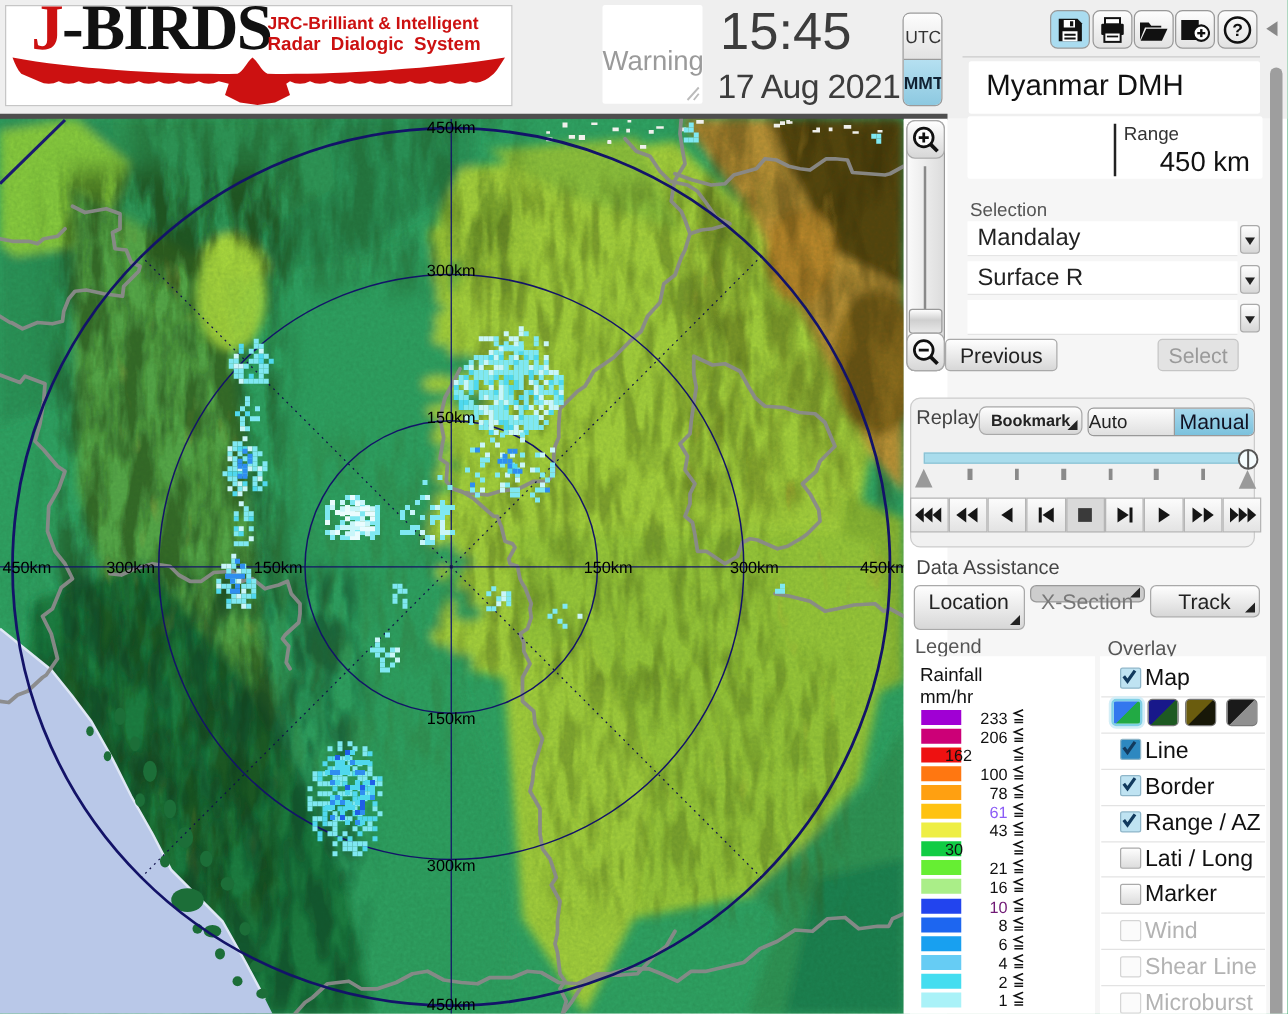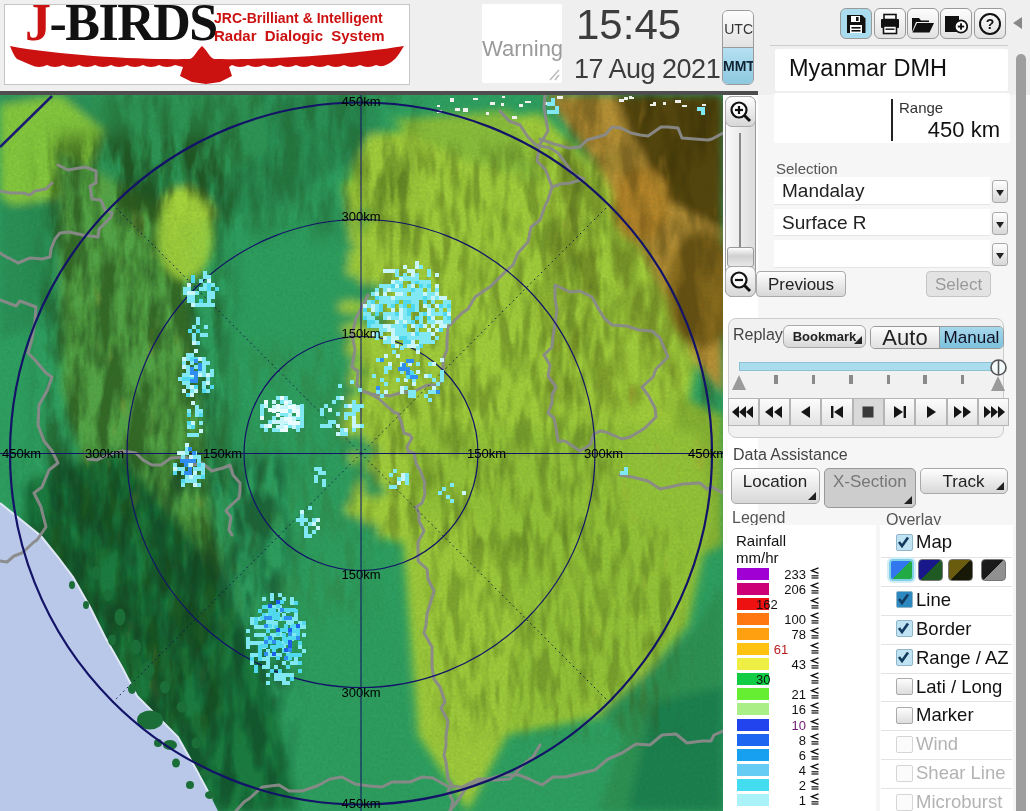--- a/index.html
+++ b/index.html
@@ -1230,21 +1230,21 @@
 <div class="abs" style="left:774px;top:240px;width:216px;height:27.5px;background:#fff;border-bottom:1px solid #e5e5e5"></div>
 <div class="btn" style="left:992px;top:243px;width:16px;height:23px;border-radius:3px">
     <span style="display:block;margin-top:9px;width:0;height:0;border-left:4px solid transparent;border-right:4px solid transparent;border-top:6px solid #222;margin-left:3px"></span>
   </div>
 <div class="btn" style="left:756px;top:270.5px;width:90px;height:26px;border-radius:4px;font-size:17px;line-height:25px">Previous</div>
 <div class="abs" style="left:926px;top:270.5px;width:65px;height:26px;border-radius:4px;background:#e3e3e3;border:1px solid #c5c5c5;color:#9a9a9a;font-size:17px;line-height:25px;text-align:center">Select</div>
 <div class="abs" style="left:728px;top:318px;width:276px;height:120px;background:#f1f1f1;border:1px solid #ccc;border-radius:8px"></div>
 <div class="abs" style="left:733px;top:326px;font-size:16px;color:#444">Replay</div>
 <div class="btn corner" style="left:783px;top:325px;width:83px;height:23px;border-radius:6px;font-size:13px;font-weight:bold;line-height:22px">Bookmark</div>
 <div class="abs" style="left:870px;top:326px;width:134px;height:23px;border:1px solid #999;border-radius:5px;overflow:hidden;display:flex">
-    <div style="width:69px;background:linear-gradient(#fdfdfd,#e0e0e0);border-right:1px solid #999;font-size:22px;line-height:22px;text-align:center;color:#222">Auto</div>
+    <div style="width:69px;background:linear-gradient(#fdfdfd,#e0e0e0);border-right:1px solid #999;font-size:15px;line-height:22px;color:#222">Auto</div>
     <div style="flex:1;background:linear-gradient(#a8d8ec,#7cc2dd);font-size:17px;line-height:22px;text-align:center;color:#112">Manual</div>
   </div>
 <div class="abs" style="left:739px;top:361.5px;width:253px;height:9px;background:#a9dcec;border:1px solid #8cc2d4"></div>
 <svg class="abs" style="left:990px;top:359px" width="17" height="17">
     <circle cx="8.5" cy="8.5" r="7.5" fill="#f4fbfd" stroke="#555" stroke-width="1.6"></circle>
     <line x1="8.5" y1="1" x2="8.5" y2="16" stroke="#555" stroke-width="1.6"></line>
   </svg>
 <div class="abs" style="left:732px;top:375px;width:0;height:0;border-left:7px solid transparent;border-right:7px solid transparent;border-bottom:15px solid #9a9a9a"></div>
 <div class="abs" style="left:991px;top:376px;width:0;height:0;border-left:7px solid transparent;border-right:7px solid transparent;border-bottom:15px solid #9a9a9a"></div>
 <div class="abs" style="left:774px;top:375px;width:3.5px;height:9px;background:#8a8a8a"></div>
@@ -1301,21 +1301,21 @@
   </div>
 <div class="abs" style="left:977.9px;top:397.5px;width:31.3px;height:28px;border:1px solid #b5b5b5;background:linear-gradient(#fcfcfc,#e3e3e3);display:flex;align-items:center;justify-content:center">
     <svg width="24" height="14" viewBox="0 0 24 14">
       <polygon points="2,1 2,13 9,7" fill="#151515"></polygon>
       <polygon points="9,1 9,13 16,7" fill="#151515"></polygon>
       <polygon points="16,1 16,13 23,7" fill="#151515"></polygon>
     </svg>
   </div>
 <div class="abs" style="left:733px;top:446px;font-size:16px;color:#444">Data Assistance</div>
 <div class="btn corner" style="left:730.5px;top:467.5px;width:89px;height:36px;border-radius:5px;font-size:17px;line-height:25px">Location</div>
-<div class="abs corner" style="left:824px;top:467.5px;width:91.5px;height:40px;border-radius:5px;background:#cdcdcd;border:1px solid #999;font-size:17px;line-height:25px;text-align:center;color:#777">X-Section</div>
+<div class="abs corner" style="left:824px;top:467.5px;width:91.5px;height:14px;border-radius:5px;background:#cdcdcd;border:1px solid #999;font-size:17px;line-height:25px;text-align:center;color:#777">X-Section</div>
 <div class="btn corner" style="left:919.5px;top:467.5px;width:88px;height:26px;border-radius:5px;font-size:17px;line-height:25px">Track</div>
 <div class="abs" style="left:732px;top:509px;font-size:16px;color:#555">Legend</div>
 <div class="abs" style="left:728px;top:525px;width:148px;height:286px;background:#fff"></div>
 <div class="abs" style="left:736px;top:532px;font-size:15px;color:#111">Rainfall</div>
 <div class="abs" style="left:736px;top:549px;font-size:15px;color:#111">mm/hr</div>
 <div class="abs" style="left:737px;top:567.5px;width:32px;height:12px;background:#a000d4"></div>
 <div class="abs" style="left:756px;top:566.5px;width:50px;text-align:right;font-size:13px;color:#111">233</div>
 <svg style="position:absolute;left:810px;top:566.5px" width="10" height="12" viewBox="0 0 10 12">
     <path d="M8.5 0.8 L1.5 3.6 L8.5 6.4" fill="none" stroke="#111" stroke-width="1.3"></path>
     <line x1="1.5" y1="8.8" x2="8.5" y2="8.8" stroke="#111" stroke-width="1.2"></line>
@@ -1343,21 +1343,21 @@
     <line x1="1.5" y1="11" x2="8.5" y2="11" stroke="#111" stroke-width="1.2"></line>
   </svg>
 <div class="abs" style="left:737px;top:627.9px;width:32px;height:12px;background:#ffa011"></div>
 <div class="abs" style="left:756px;top:626.9px;width:50px;text-align:right;font-size:13px;color:#111">78</div>
 <svg style="position:absolute;left:810px;top:626.9px" width="10" height="12" viewBox="0 0 10 12">
     <path d="M8.5 0.8 L1.5 3.6 L8.5 6.4" fill="none" stroke="#111" stroke-width="1.3"></path>
     <line x1="1.5" y1="8.8" x2="8.5" y2="8.8" stroke="#111" stroke-width="1.2"></line>
     <line x1="1.5" y1="11" x2="8.5" y2="11" stroke="#111" stroke-width="1.2"></line>
   </svg>
 <div class="abs" style="left:737px;top:643.0px;width:32px;height:12px;background:#ffc211"></div>
-<div class="abs" style="left:756px;top:642.0px;width:50px;text-align:center;font-size:13px;color:#b91c1c">61</div>
+<div class="abs" style="left:756px;top:642.0px;width:50px;text-align:right;font-size:13px;color:#8b5cf6">61</div>
 <svg style="position:absolute;left:810px;top:642.0px" width="10" height="12" viewBox="0 0 10 12">
     <path d="M8.5 0.8 L1.5 3.6 L8.5 6.4" fill="none" stroke="#111" stroke-width="1.3"></path>
     <line x1="1.5" y1="8.8" x2="8.5" y2="8.8" stroke="#111" stroke-width="1.2"></line>
     <line x1="1.5" y1="11" x2="8.5" y2="11" stroke="#111" stroke-width="1.2"></line>
   </svg>
 <div class="abs" style="left:737px;top:658.1px;width:32px;height:12px;background:#eeee44"></div>
 <div class="abs" style="left:756px;top:657.1px;width:50px;text-align:right;font-size:13px;color:#111">43</div>
 <svg style="position:absolute;left:810px;top:657.1px" width="10" height="12" viewBox="0 0 10 12">
     <path d="M8.5 0.8 L1.5 3.6 L8.5 6.4" fill="none" stroke="#111" stroke-width="1.3"></path>
     <line x1="1.5" y1="8.8" x2="8.5" y2="8.8" stroke="#111" stroke-width="1.2"></line>

